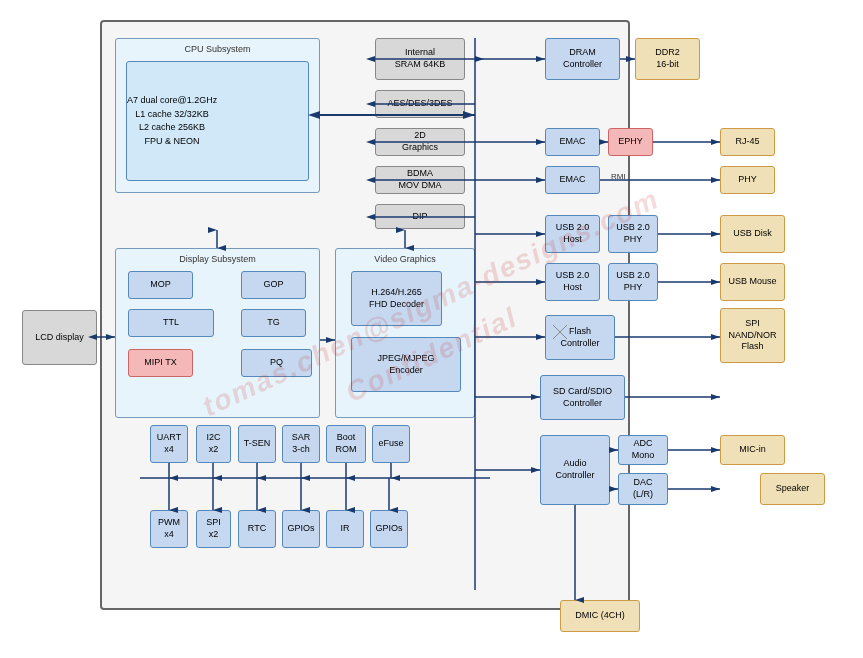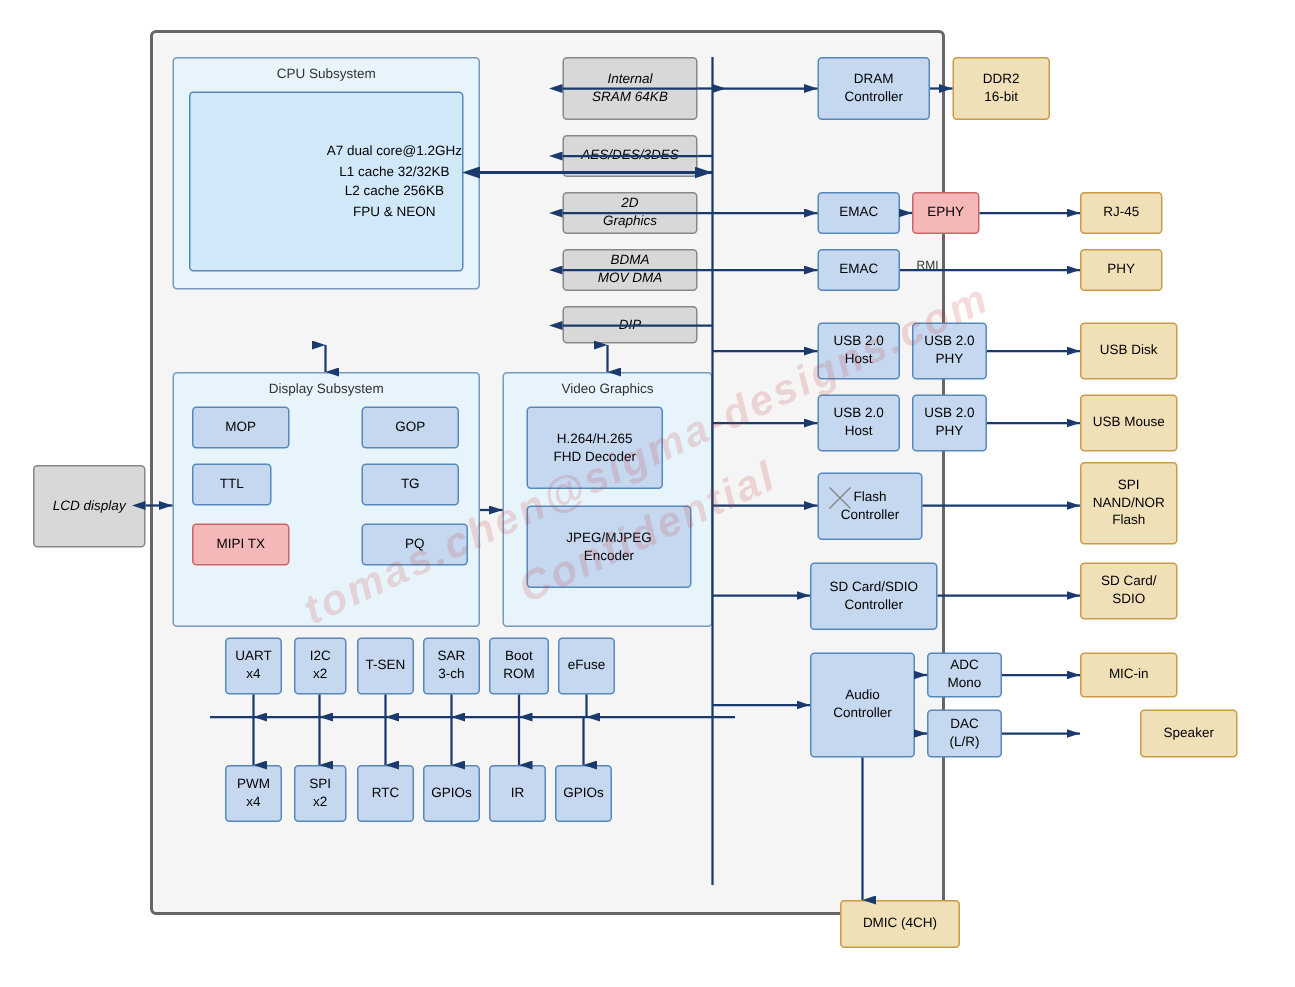--- a/index.html
+++ b/index.html
@@ -50,21 +50,20 @@
       background: #f4b8b8;
       border-color: #cc6666;
     }
     .block-tan {
       background: #f0e0b8;
       border-color: #cc9944;
     }
     .block-gray {
       background: #d8d8d8;
       border-color: #888;
-      font-style: italic;
     }
     
     .cpu-subsystem {
       position: absolute;
       left: 15px;
       top: 15px;
       width: 200px;
       height: 150px;
       border: 1.5px solid #7799bb;
       background: #e8f4fb;
@@ -82,21 +81,21 @@
       position: absolute;
       left: 10px;
       top: 20px;
       width: 178px;
       height: 115px;
       background: #d0e8f8;
       border: 1.5px solid #5588bb;
       border-radius: 3px;
       display: flex;
       align-items: center;
-      justify-content: flex-end;
+      justify-content: flex-start;
       text-align: center;
       font-size: 9px;
       line-height: 1.5;
     }
     
     .watermark {
       position: absolute;
       left: 0; top: 0; right: 0; bottom: 0;
       display: flex;
       align-items: center;
@@ -216,23 +215,20 @@
   </div>
 
   <div class="block block-tan" style="left:720px; top:308px; width:65px; height:55px;">
     <span>SPI<br>NAND/NOR<br>Flash</span>
   </div>
 
   <div class="block block-blue-light" style="left:540px; top:375px; width:85px; height:45px;">
     <span>SD Card/SDIO<br>Controller</span>
   </div>
 
-  <div class="block block-tan" style="left:720px; top:375px; width:65px; height:38px;">
-    <span>SD Card/<br>SDIO</span>
-  </div>
 
   <div class="block block-blue-light" style="left:540px; top:435px; width:70px; height:70px;">
     <span>Audio<br>Controller</span>
   </div>
 
   <div class="block block-blue-light" style="left:618px; top:435px; width:50px; height:30px;">
     <span>ADC<br>Mono</span>
   </div>
 
   <div class="block block-blue-light" style="left:618px; top:473px; width:50px; height:32px;">
@@ -255,21 +251,21 @@
     <div style="text-align:center; font-size:9px; margin-top:5px; color:#333;">Display Subsystem</div>
 
     <div class="block block-blue-light" style="left:12px; top:22px; width:65px; height:28px;">
       <span>MOP</span>
     </div>
 
     <div class="block block-blue-light" style="left:125px; top:22px; width:65px; height:28px;">
       <span>GOP</span>
     </div>
 
-    <div class="block block-blue-light" style="left:12px; top:60px; width:53px; height:28px;">
+    <div class="block block-blue-light" style="left:12px; top:60px; width:86px; height:28px;">
       <span>TTL</span>
     </div>
 
     <div class="block block-blue-light" style="left:125px; top:60px; width:65px; height:28px;">
       <span>TG</span>
     </div>
 
     <div class="block block-pink" style="left:12px; top:100px; width:65px; height:28px;">
       <span>MIPI TX</span>
     </div>

